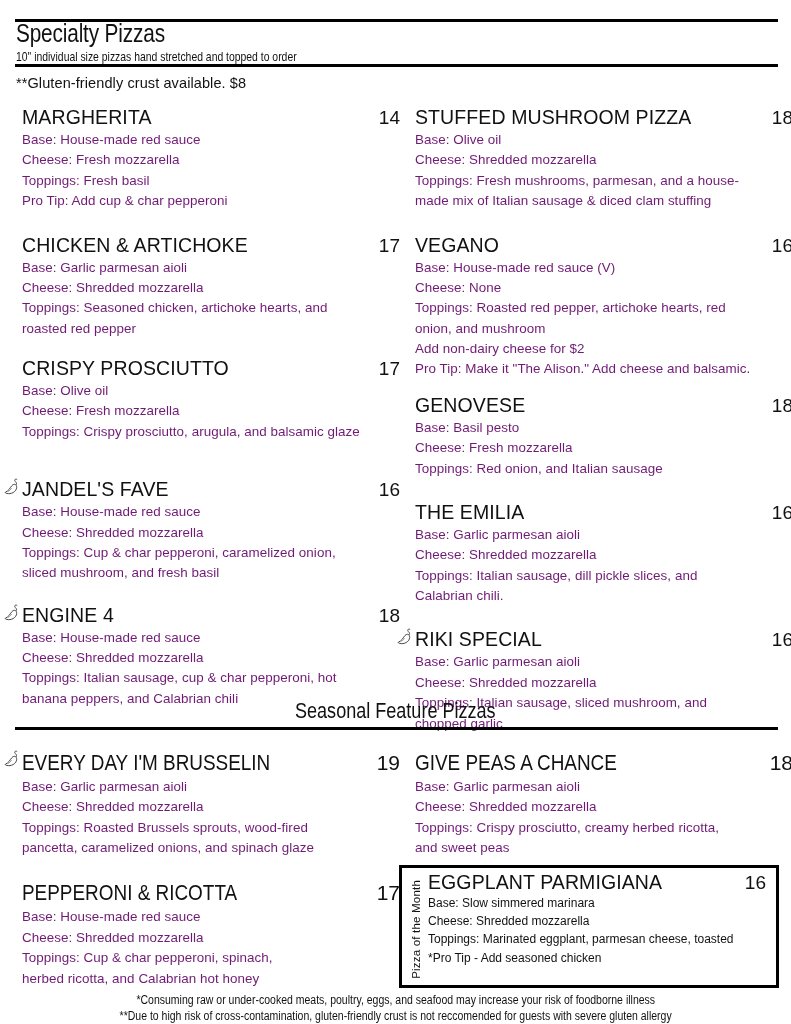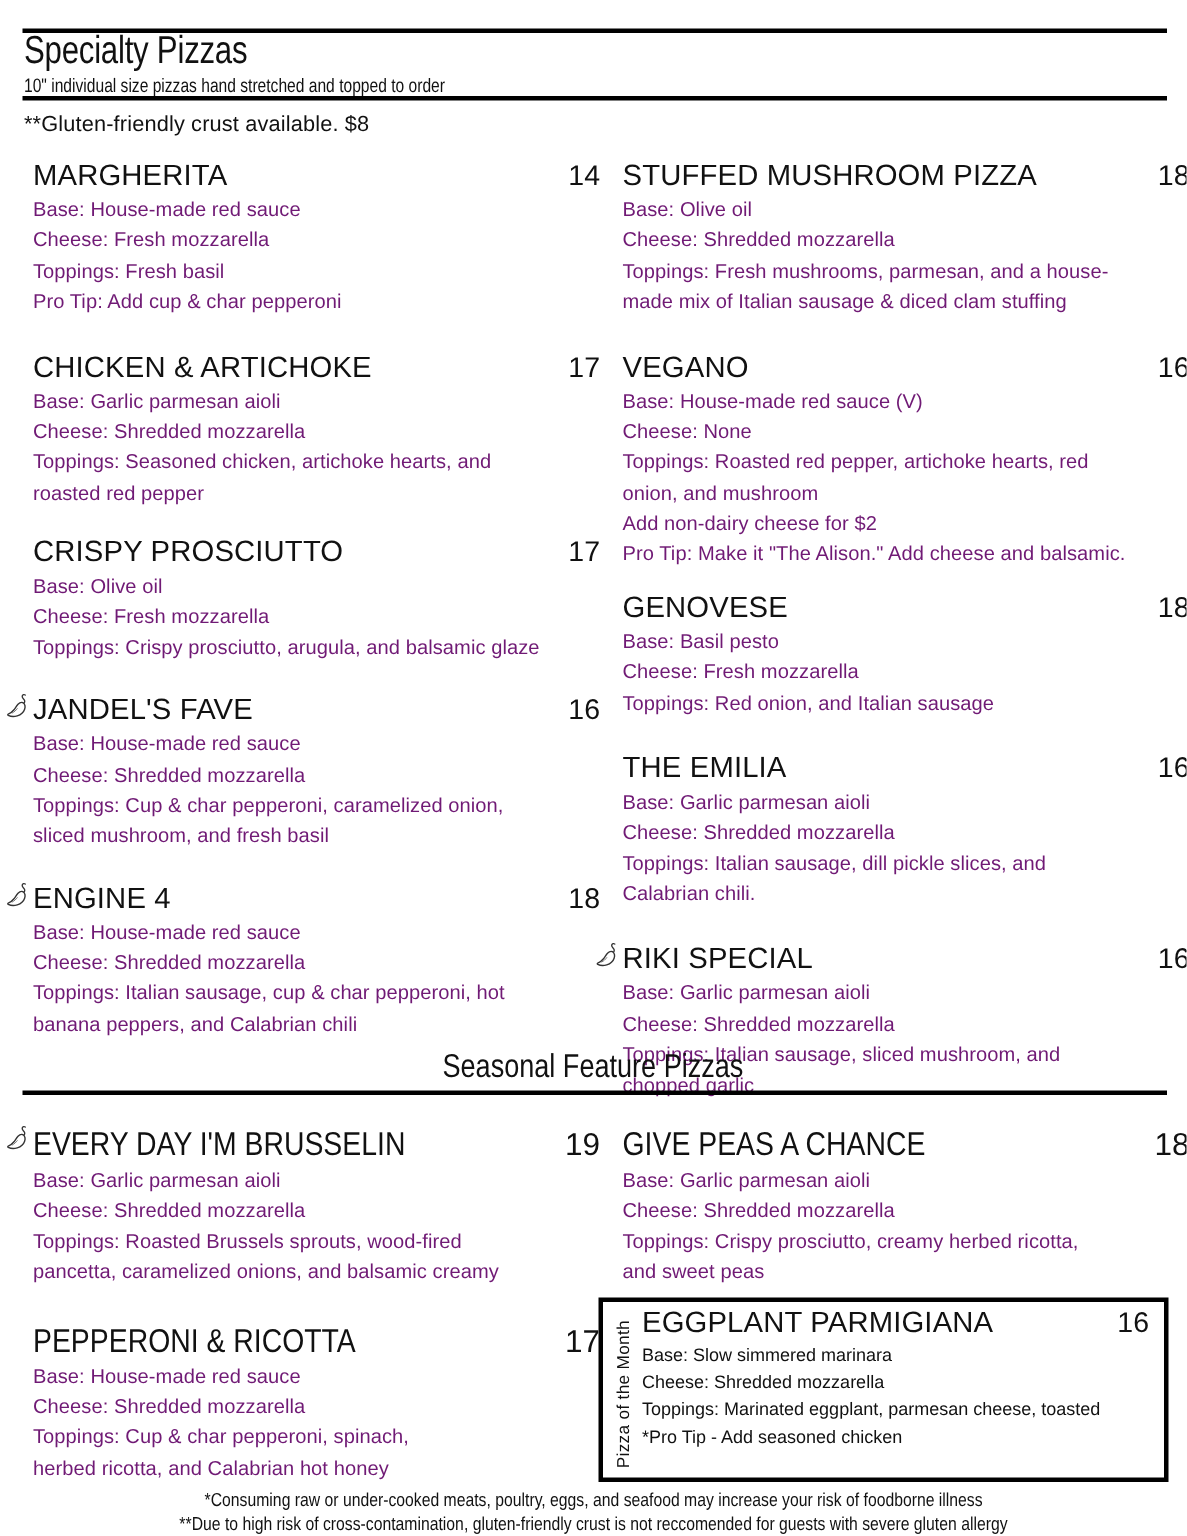--- a/index.html
+++ b/index.html
@@ -165,21 +165,21 @@
           <div class="item-name">CHICKEN &amp; ARTICHOKE</div>
           <div class="item-price">17</div>
         </div>
         <div class="item-lines">
           <div class="item-line">Base: Garlic parmesan aioli</div>
           <div class="item-line">Cheese: Shredded mozzarella</div>
           <div class="item-line">Toppings: Seasoned chicken, artichoke hearts, and</div>
           <div class="item-line">roasted red pepper</div>
         </div>
       </div>
-      <div class="item" style="margin-bottom: 20px;">
+      <div class="item" style="margin-bottom: 36px;">
         <div class="item-head">
           <div class="item-name">CRISPY PROSCIUTTO</div>
           <div class="item-price">17</div>
         </div>
         <div class="item-lines">
           <div class="item-line">Base: Olive oil</div>
           <div class="item-line">Cheese: Fresh mozzarella</div>
           <div class="item-line">Toppings: Crispy prosciutto, arugula, and balsamic glaze</div>
         </div>
       </div>
@@ -308,21 +308,21 @@
           </svg>
         </div>
         <div class="item-head">
           <div class="item-name seasonal-name">EVERY DAY I'M BRUSSELIN</div>
           <div class="item-price seasonal-price">19</div>
         </div>
         <div class="item-lines">
           <div class="item-line">Base: Garlic parmesan aioli</div>
           <div class="item-line">Cheese: Shredded mozzarella</div>
           <div class="item-line">Toppings: Roasted Brussels sprouts, wood-fired</div>
-          <div class="item-line">pancetta, caramelized onions, and balsamic creamy</div>
+          <div class="item-line">pancetta, caramelized onions, and spinach glaze</div>
         </div>
       </div>
       <div class="item">
         <div class="item-head">
           <div class="item-name seasonal-name">PEPPERONI &amp; RICOTTA</div>
           <div class="item-price seasonal-price">17</div>
         </div>
         <div class="item-lines">
           <div class="item-line">Base: House-made red sauce</div>
           <div class="item-line">Cheese: Shredded mozzarella</div>

